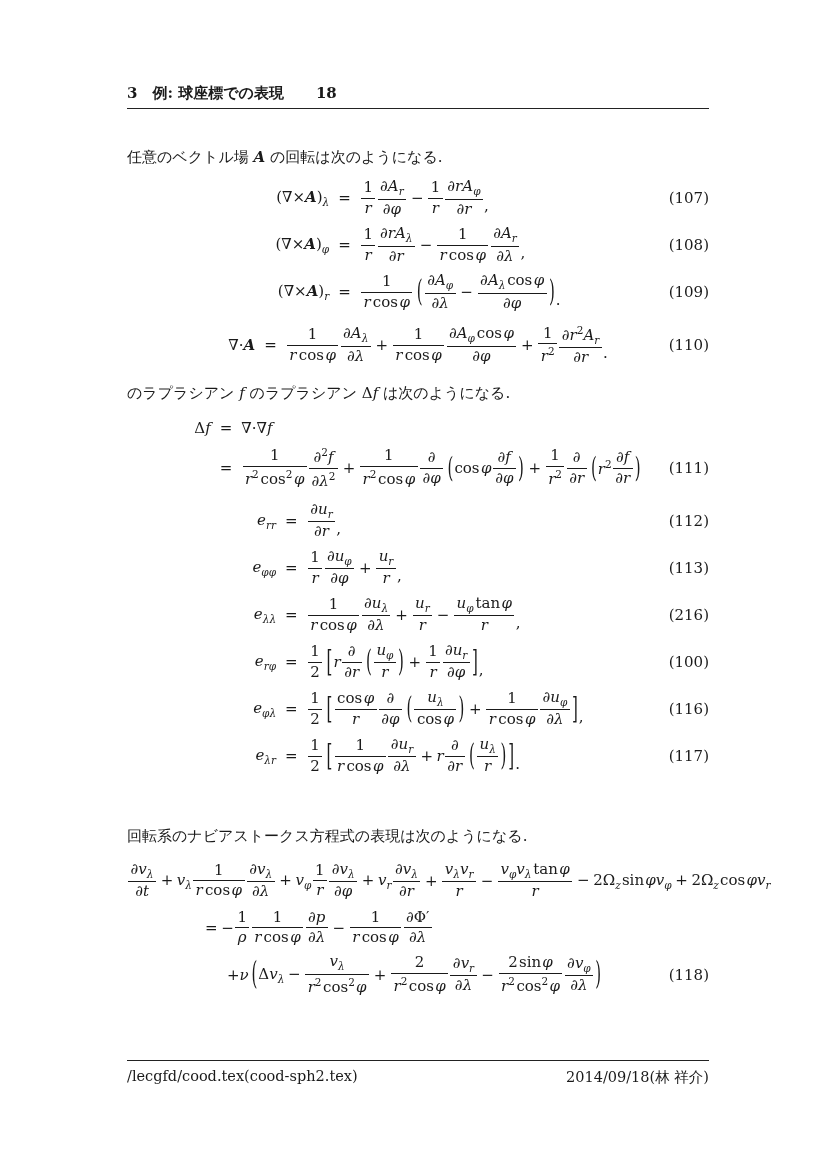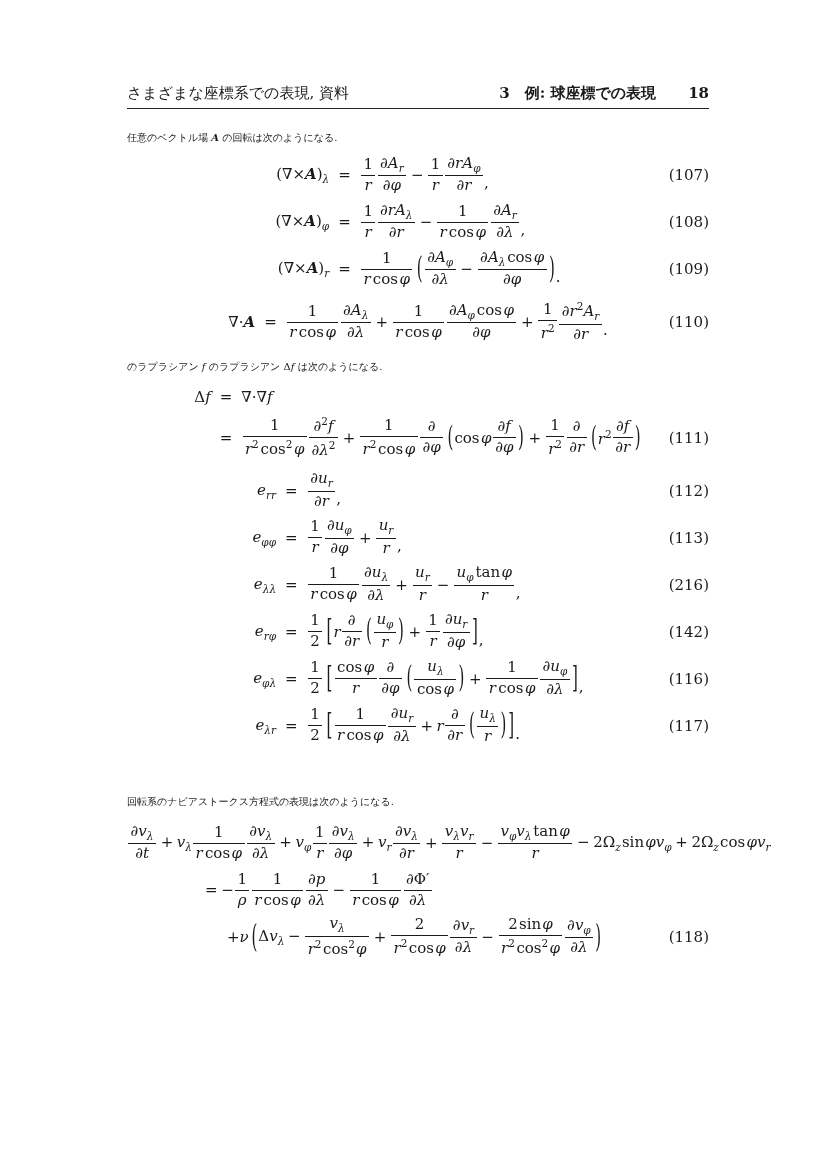--- a/index.html
+++ b/index.html
@@ -7,21 +7,21 @@
         font-family:"DejaVu Serif","Liberation Serif",serif;overflow:hidden;margin:0 auto;}
   .inner{padding:84px 117px 0 127px;}
   
   .hdr{display:flex;align-items:baseline;font-size:15px;white-space:nowrap;}
   .hdr-left{flex:1;}
   .hdr-sec-no{font-weight:bold;margin-right:15px;}
   .hdr-sec-title{margin-right:32px;font-weight:bold;}
   .hdr-page{font-weight:bold;}
   .hrule{border-top:1.3px solid #222;margin-top:5px;}
   
-  .para{font-size:10px;line-height:1.45;margin:22px 0 0 0;}
+  .para{font-size:15px;line-height:1.45;margin:38px 0 0 0;}
   .para.xsp{margin-top:46px;}
   .para.psp{margin-top:14px;}
   
   .mrm{font-style:normal;}
   .mit{font-style:italic;}
   .mbi{font-style:italic;font-weight:bold;}
   .mjp{font-style:normal;}
   .mbin{margin:0 0.24em;}
   .ms{font-size:0.7em;}
   .mpun{display:inline-block;transform:translateY(0.55em);}
@@ -52,21 +52,20 @@
   .ftr-line{border-top:1.2px solid #222;margin-bottom:7px;}
   .ftr-row{display:flex;}
   .ftr-left{flex:1;}
 </style>
 </head>
 <body>
 
 <div class="page">
   <div class="inner">
     <div class="hdr">
-      <span class="hdr-left">さまざまな座標系での表現, 資料</span>
       <span class="hdr-sec-no">3</span>
       <span class="hdr-sec-title">例: 球座標での表現</span>
       <span class="hdr-page">18</span>
     </div>
     <div class="hrule"></div>
     <div id="doc-body">
         <div class="para"><span class="mjp">任意のベクトル場 </span><span class="mbi">A</span><span class="mjp"> の回転は次のようになる.</span></div>
         <div class="eqblock">
           <div class="cell cl" style="grid-row: 1;">
             <span class="mrun"><span class="mrm">(</span><span class="mrm">∇×</span><span class="mbi">A</span><span class="mrm">)</span><sub class="ms mit">λ</sub></span>
@@ -420,21 +419,21 @@
                   <span class="fnum"><span class="mit">∂</span><span class="mit">u</span><sub class="ms mit">r</sub></span>
                   <span class="fbar"></span>
                   <span class="fden"><span class="mit">∂</span><span class="mit">φ</span></span>
                 </span>
               </span>
               <span class="mdel" style="transform: scaleY(1.95);">]</span>
             </span>
             <span class="mrun"><span class="mrm mpun">,</span></span>
           </div>
           <div class="cell cn" style="grid-row: 4;">
-            <span class="mrm">(142)</span>
+            <span class="mrm">(100)</span>
           </div>
           <div class="cell cl" style="grid-row: 5;">
             <span class="mrun"><span class="mit">e</span><sub class="ms mit">φλ</sub></span>
           </div>
           <div class="cell cr" style="grid-row: 5;">
             <span class="mrm">=</span>
           </div>
           <div class="cell ch" style="grid-row: 5;">
             <span class="mfrac">
               <span class="fnum"><span class="mrm">1</span></span>
@@ -652,13 +651,20 @@
                   <span class="fden"><span class="mit">∂</span><span class="mit">λ</span></span>
                 </span>
               </span>
               <span class="mdel" style="transform: scaleY(2.11);">)</span>
             </span>
             <span class="mrm eqno-abs">(118)</span>
           </div>
         </div>
       </div>
   </div>
+  <div class="ftr">
+    <div class="ftr-line"></div>
+    <div class="ftr-row">
+      <span class="ftr-left">/lecgfd/cood.tex(cood-sph2.tex)</span>
+      <span>2014/09/18(林 祥介)</span>
+    </div>
+  </div>
 </div>
 
 </body></html>

